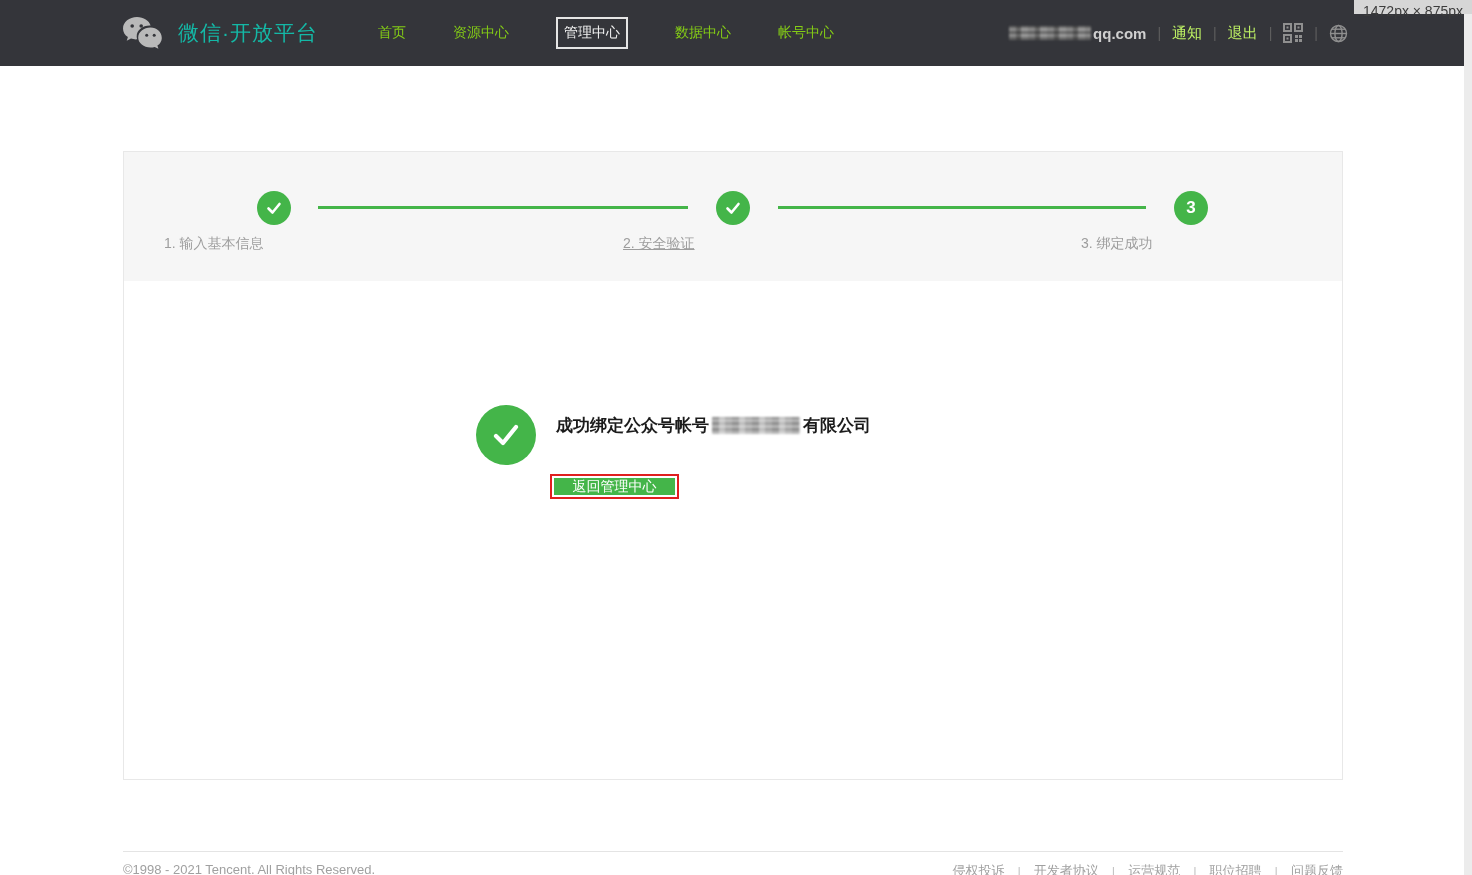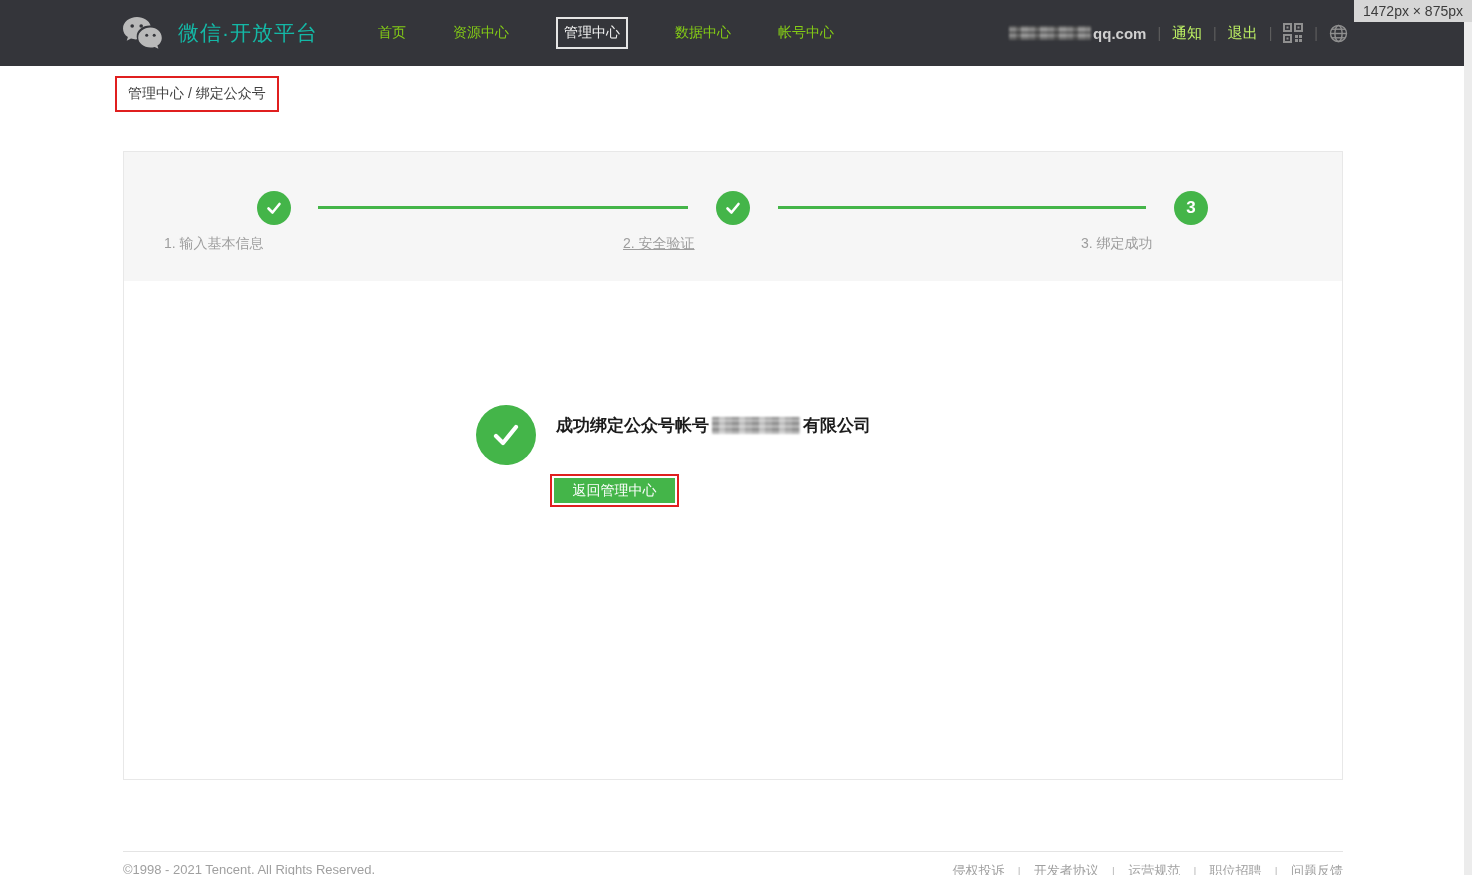--- a/index.html
+++ b/index.html
@@ -22,21 +22,21 @@
   .nav-item.annotated { border:2px solid #e5e5e5; padding:5px 6px; }
   .nav-right { position:absolute; right:124px; top:0; height:66px; display:flex; align-items:center; gap:11px;justify-content:space-between; }
   .nav-email { font-size:15px; font-weight:bold; color:#cfcfcf; display:flex; align-items:center; gap:2px; }
   .nav-link { font-size:15px; color:#bef264; cursor:pointer; }
   .nav-sep { color:#5e5e5e; font-size:14px; }
   .nav-icon { display:flex; align-items:center; cursor:pointer; }
 
   
   .scrollbar { position:absolute; right:0; top:0; width:8px; height:875px; background:#ececec; z-index:5; cursor:pointer; }
   .size-badge {
-    position:absolute; right:0; top:0; width:118px; height:22px; z-index:6;
+    position:absolute; right:0; top:0; width:118px; height:14px; z-index:6;
     background:#d6d6d6; color:#3c3c3c; font-size:14px; line-height:22px; text-align:center;
   }
 
   
   .breadcrumb {
     position:absolute; left:115px; top:76px; height:36px;
     border:2px solid #e01f1f; display:flex; align-items:center; padding:0 11px;
     font-size:14px; color:#3f3f3f; cursor:pointer; white-space:nowrap;
   }
 
@@ -65,21 +65,21 @@
   
   .result-circle {
     position:absolute; left:352px; top:253px; width:60px; height:60px; border-radius:50%;
     background:#44b549; display:flex; align-items:center; justify-content:center;
   }
   .result-msg {
     position:absolute; left:432px; top:262px; font-size:17px; font-weight:bold; color:#1b1b1b;
     display:flex; align-items:center; white-space:nowrap;
   }
   .btn-annotation {
-    position:absolute; left:426px; top:322px; width:129px; height:33px;
+    position:absolute; left:426px; top:322px; width:129px; height:25px;
     border:2px solid #e01f1f; padding:2px;
   }
   .return-btn {
     width:100%; height:100%; background:#44b549; border:none; color:#ffffff;
     font-size:14px; font-family:inherit; cursor:pointer; display:block;
   }
 
   
   .mosaic {
     display:inline-block; border-radius:1px; filter:blur(1.3px);
@@ -175,21 +175,20 @@
             <line x1="2.6" y1="13.8" x2="16.4" y2="13.8"></line>
           </g>
         </svg>
       </span>
     </div>
   </div>
 
   <div class="scrollbar"></div>
   <div class="size-badge">1472px × 875px</div>
 
-  <div class="breadcrumb">管理中心 / 绑定公众号</div>
 
   <div class="panel">
 
     <div class="stepper">
       <div class="step-line line1"></div>
       <div class="step-line line2"></div>
 
       <div class="step-circle c1">
         <svg width="18" height="18" viewBox="0 0 18 18">
             <polyline points="3.5,9.5 7.5,13.5 14.5,5" fill="none" stroke="#ffffff" stroke-width="2.6" stroke-linecap="round" stroke-linejoin="round"></polyline>

